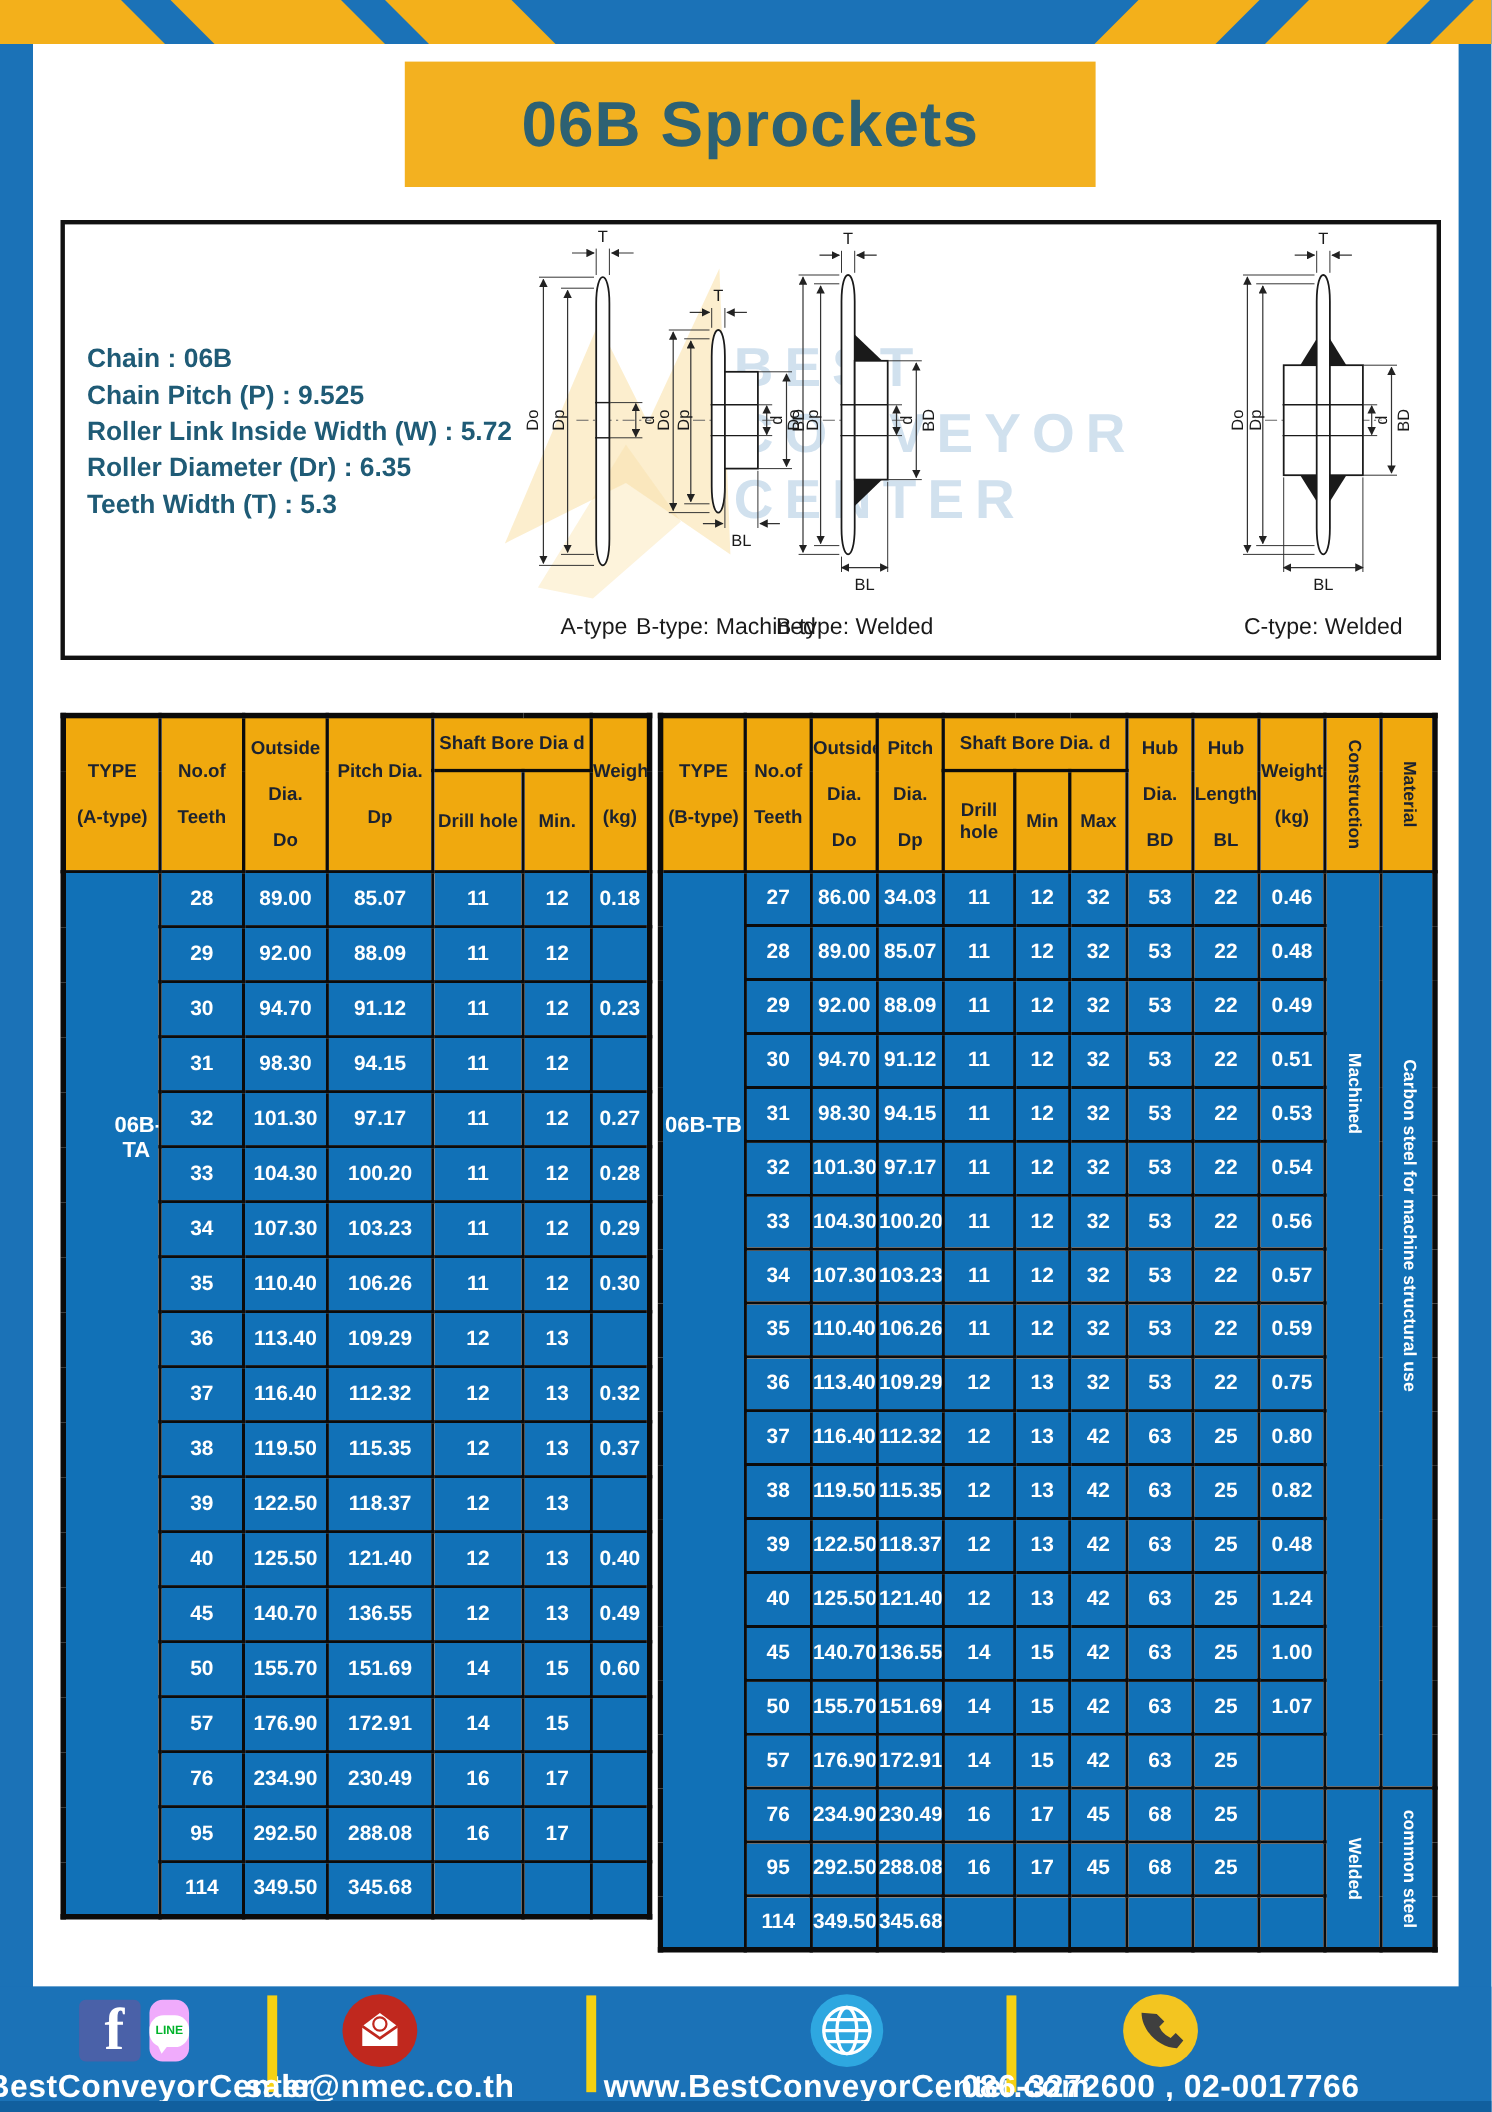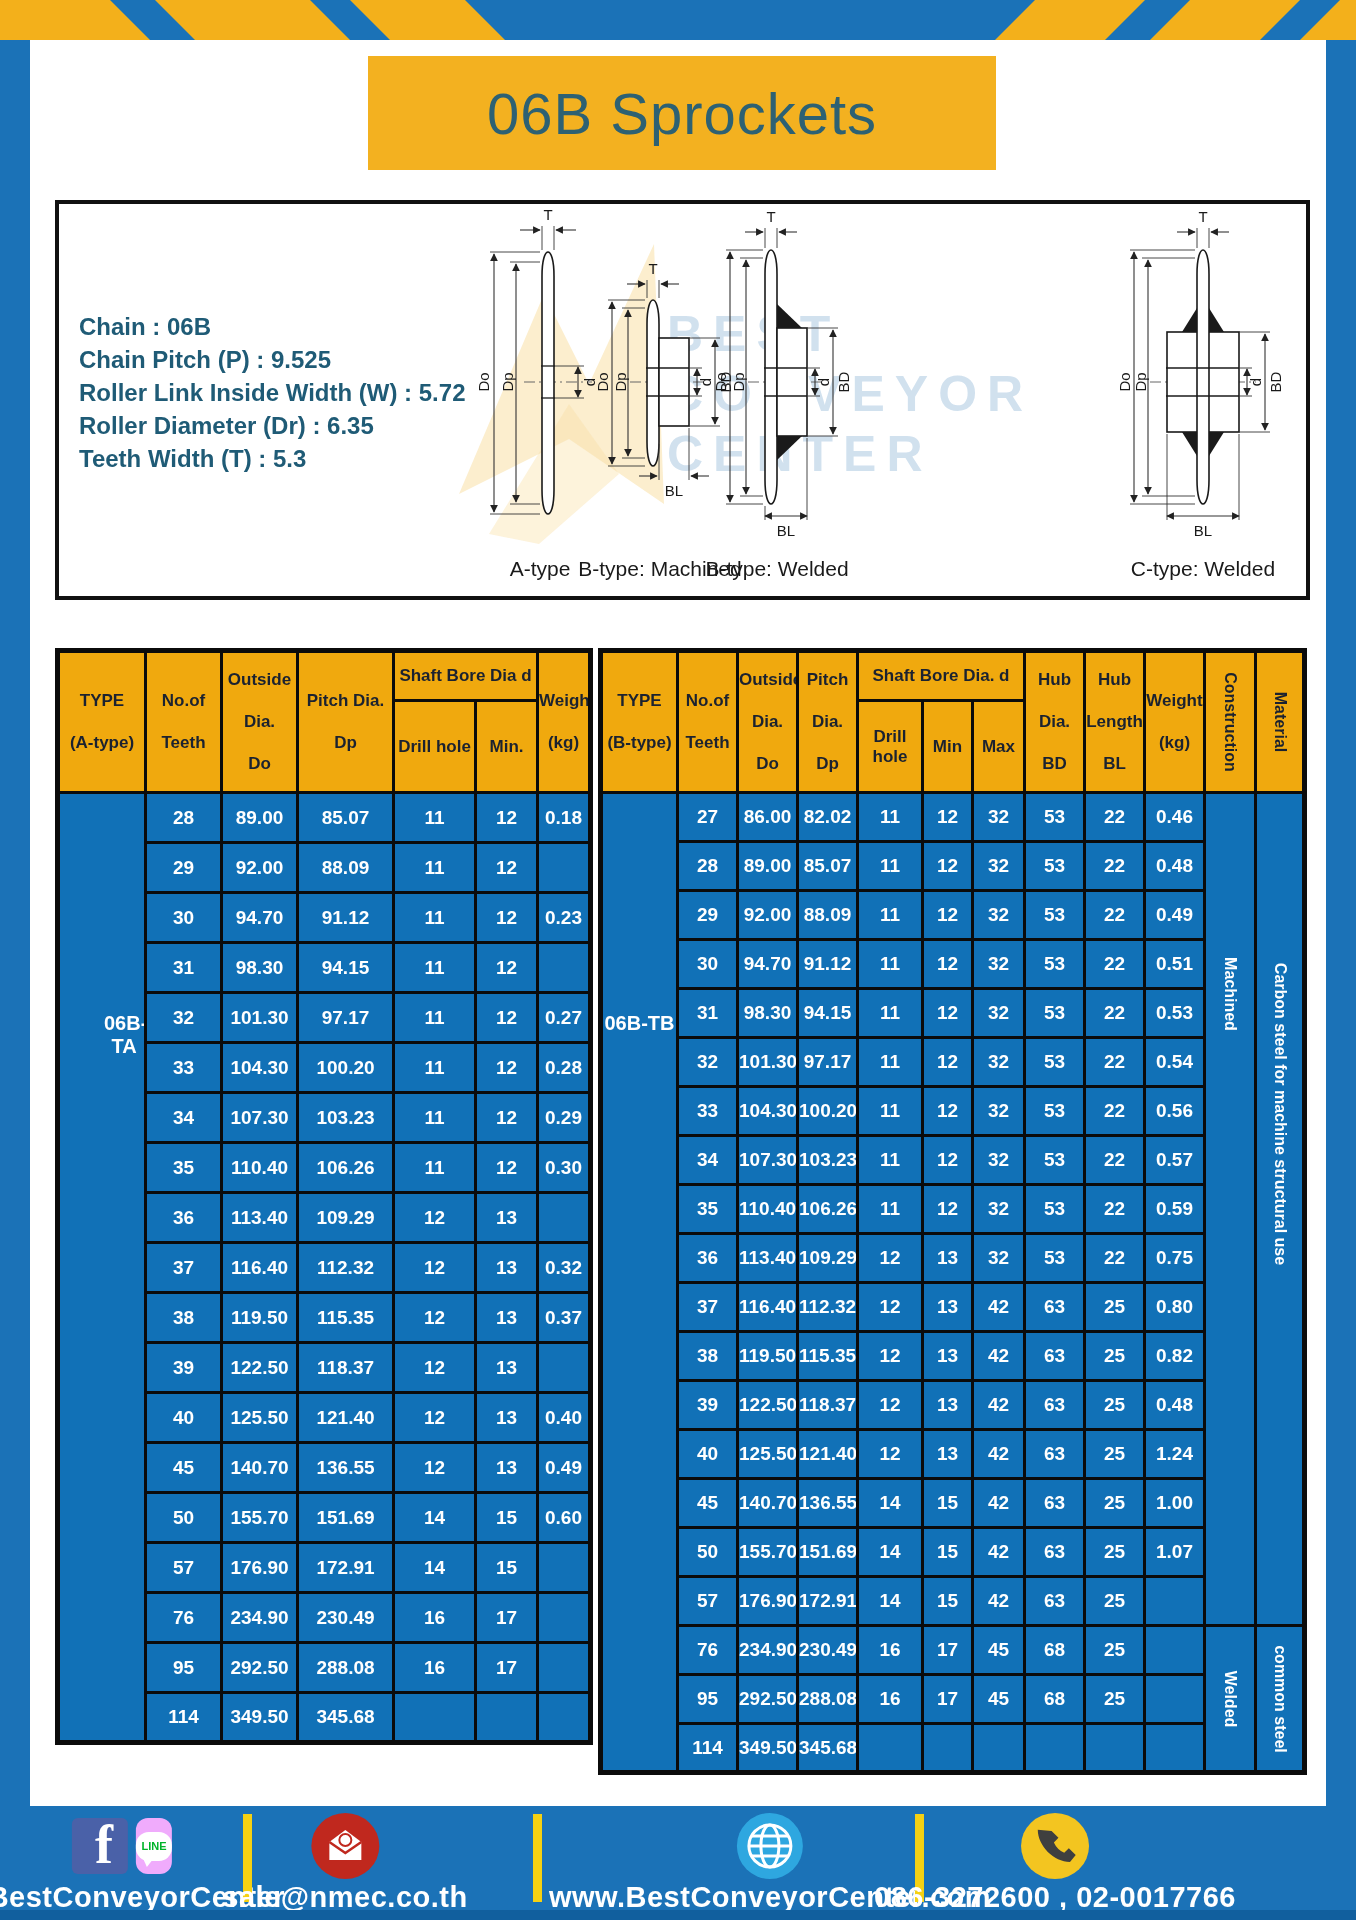--- a/index.html
+++ b/index.html
@@ -12,21 +12,21 @@
   .stripe{position:absolute;top:0;height:40px;background:#f3b01b;transform-origin:0 0;}
   .sL{transform:skewX(45deg);}
   .sR{transform:skewX(-45deg);}
 
   
   .white-bg{position:absolute;left:30px;top:40px;width:1296px;height:1766px;background:#ffffff;}
 
   
   .title-box{position:absolute;left:368px;top:56px;width:628px;height:114px;background:#f3b120;
              display:flex;align-items:center;justify-content:center;}
-  .title-box span{font-size:58px;font-weight:normal;color:#2d6173;letter-spacing:1px;}
+  .title-box span{font-size:58px;font-weight:bold;color:#2d6173;letter-spacing:1px;}
 
   
   .spec-panel{position:absolute;left:55px;top:200px;width:1247px;height:392px;background:#fff;
               border:4px solid #111;}
   .watermark{position:absolute;left:608px;top:100px;opacity:0.85;pointer-events:none;}
   .watermark div{font-size:50px;font-weight:bold;color:#c9dcec;letter-spacing:10px;line-height:60px;}
   .swoosh{position:absolute;left:390px;top:30px;opacity:0.5;pointer-events:none;}
   .spec-lines{position:absolute;left:20px;top:106px;}
   .spec-lines div{font-size:24px;font-weight:bold;color:#1f5b76;line-height:33px;white-space:nowrap;}
   svg.drawings{position:absolute;left:381px;top:0;width:862px;height:388px;}
@@ -528,21 +528,21 @@
         <th><span>Max</span></th>
       </tr>
     </thead>
     <tbody>
         <tr>
           <td rowspan="20">
             <span class="hspan" style="top: 218px;">06B-TB</span>
           </td>
           <td>27</td>
           <td>86.00</td>
-          <td>82.02</td>
+          <td>34.03</td>
           <td>11</td>
           <td>12</td>
           <td>32</td>
           <td>53</td>
           <td>22</td>
           <td>0.46</td>
           <td rowspan="17">
             <span class="vspan" style="top: 200px;">Machined</span>
           </td>
           <td rowspan="17">

